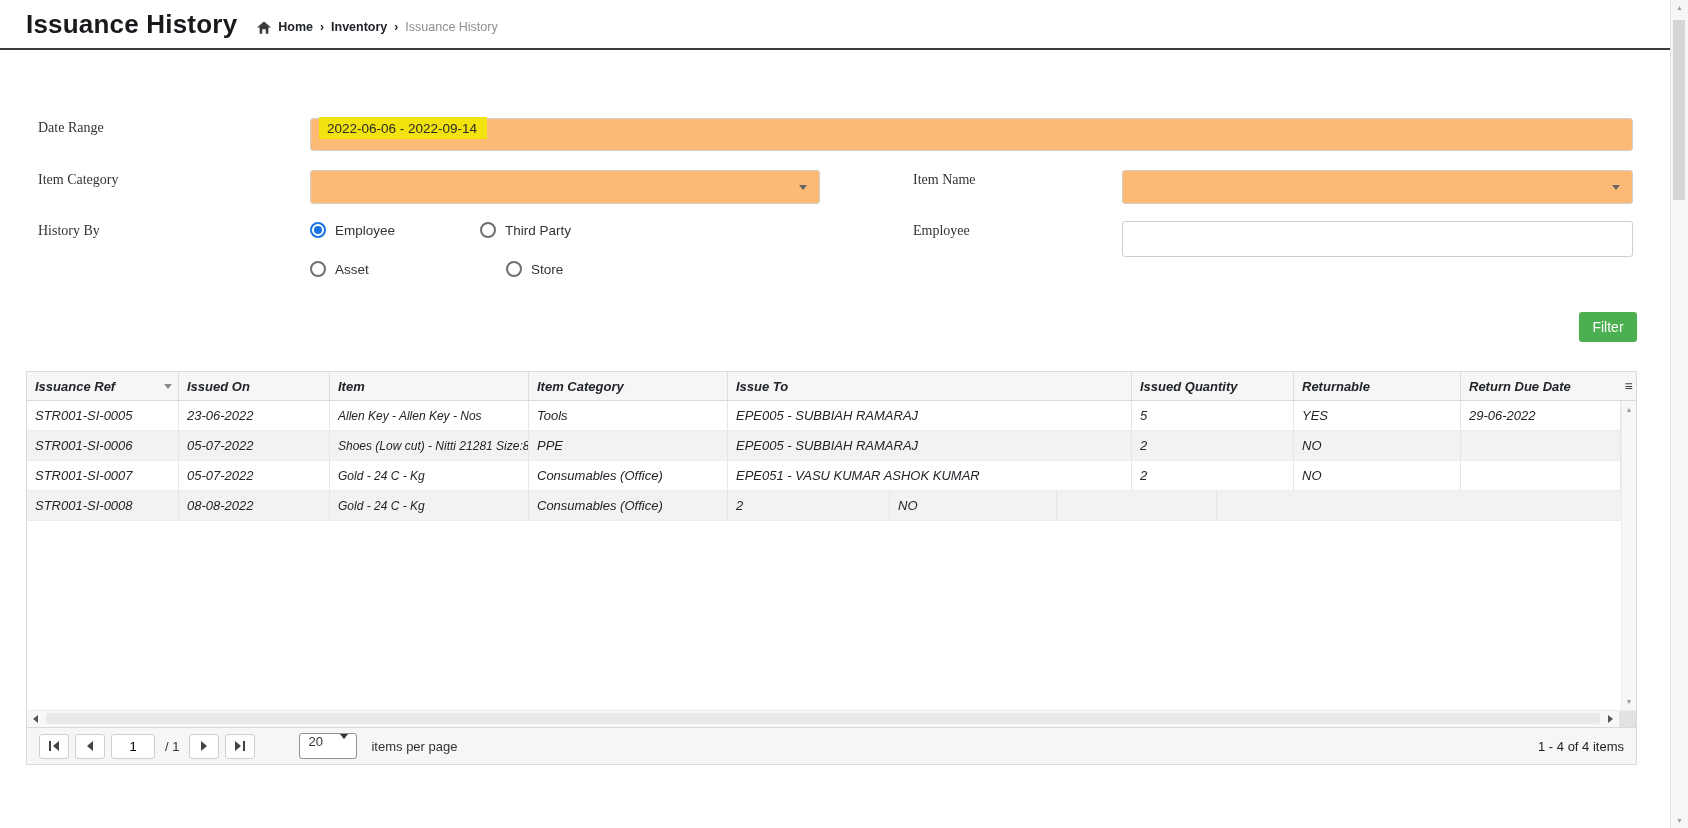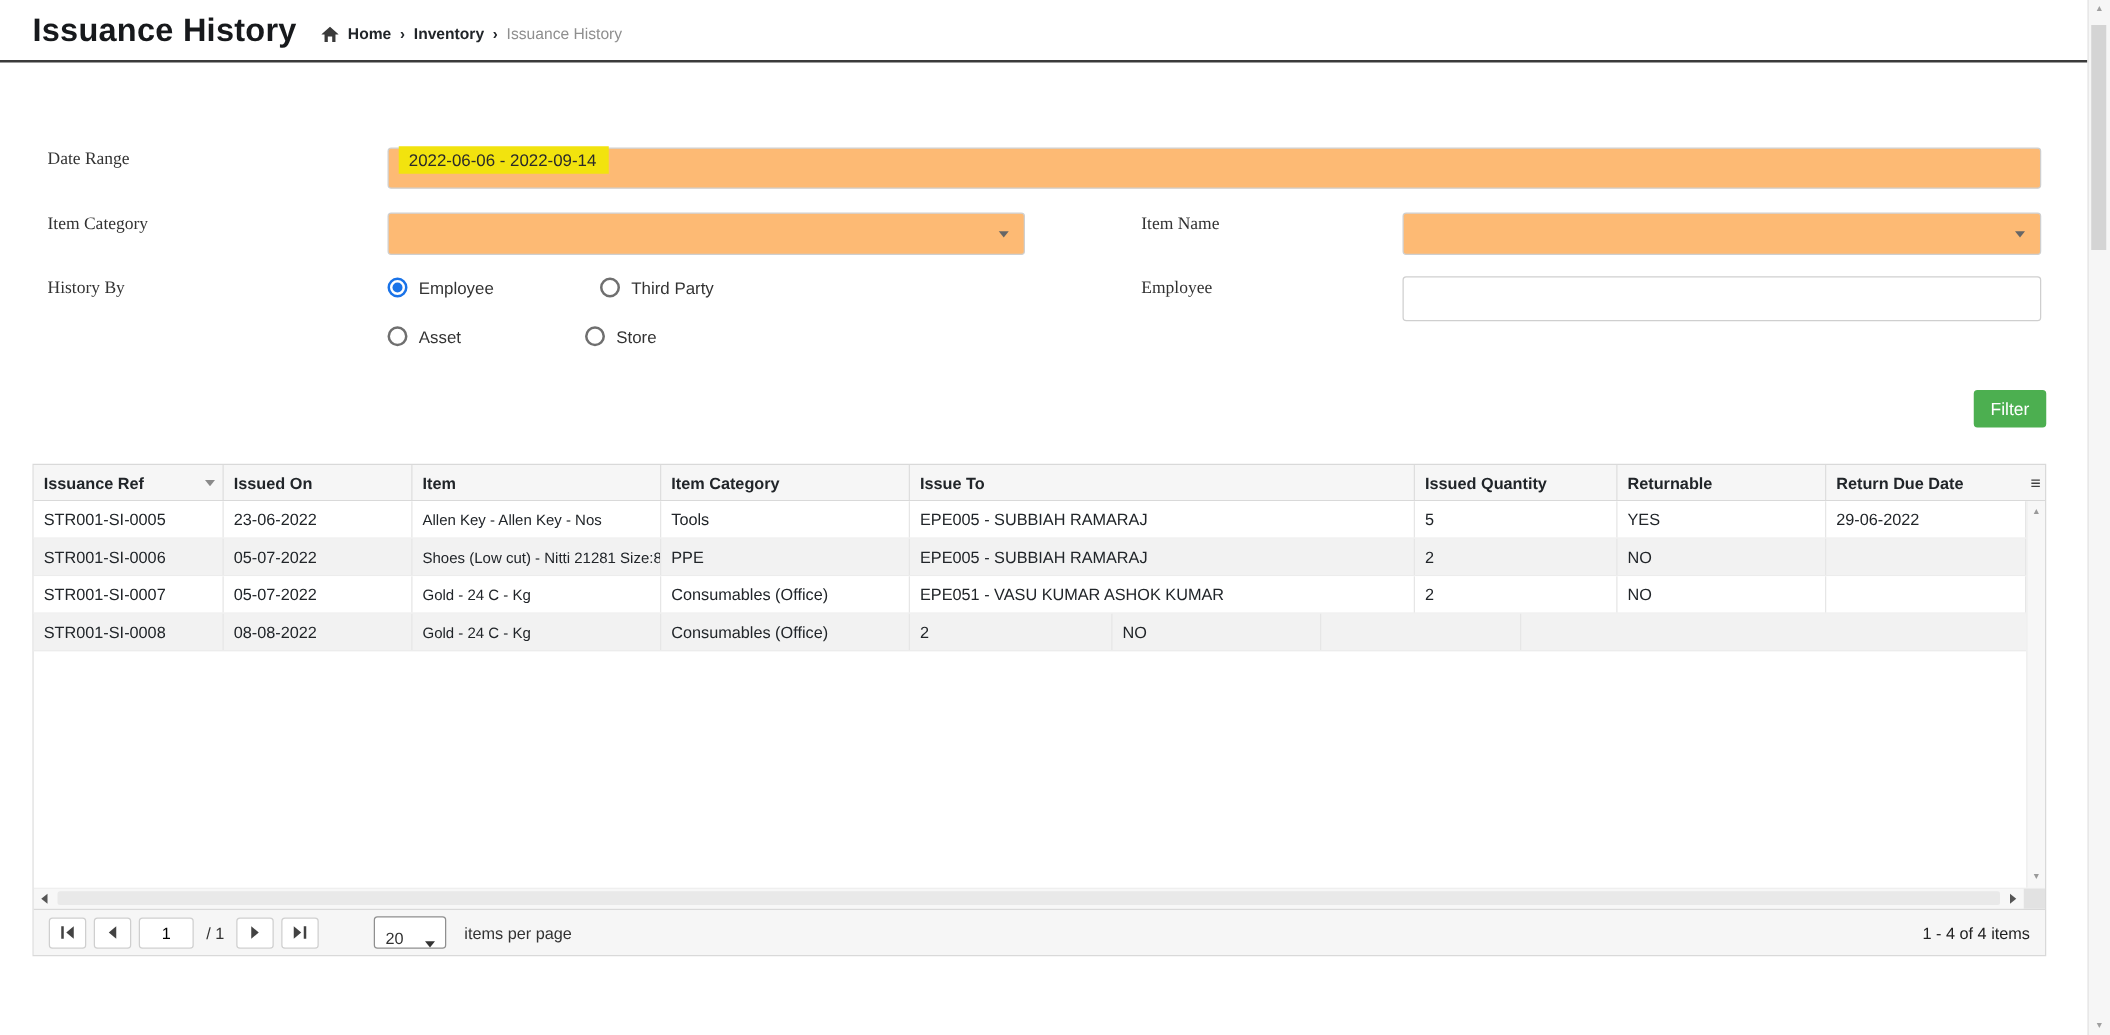--- a/index.html
+++ b/index.html
@@ -52,30 +52,30 @@
     position:absolute; left:1579px; top:312px; width:58px; height:30px;
     background:var(--accent-green,#4caf50); color:#fff; border:none; border-radius:3px;
     font-size:14px; font-family:inherit; cursor:pointer;
   }
 
   
   .grid { position:absolute; left:26px; top:371px; width:1611px; background:#fff; border:1px solid #d9d9d9; }
   .grid-head { display:flex; background:#f6f6f6; border-bottom:1px solid #d9d9d9; height:29px; }
   .head-row { display:flex; width:1594px; }
   .head-cell { font-weight:bold; font-size:13px; color:#212529; display:flex; align-items:center;
-    padding:0 8px; border-right:1px solid #dedede; position:relative; white-space:nowrap; overflow:hidden; cursor:pointer; }
+    padding:0 8px; border-right:1px solid #dedede; position:relative; white-space:nowrap; overflow:hidden; cursor:pointer;font-style:italic; }
   .sort-chevron { position:absolute; right:6px; top:12px; width:0; height:0;
     border-left:4px solid transparent; border-right:4px solid transparent; border-top:5px solid #8a8a8a; }
   .grid-menu { width:17px; display:flex; align-items:center; justify-content:center;
     font-size:14px; color:#3f3f3f; cursor:pointer; background:#f6f6f6; }
 
   .col0{width:152px;} .col1{width:151px;} .col2{width:199px;} .col3{width:199px;}
   .col4{width:404px;} .col5{width:162px;} .col6{width:167px;} .col7{width:160px; border-right:none;}
 
-  .grid-bodywrap { display:flex; height:309px; }
+  .grid-bodywrap { display:flex; height:309px;font-style:italic; }
   .grid-body { width:1594px; background:#fff; }
   .g-row.body { display:flex; height:30px; border-bottom:1px solid #ececec; background:#fff; cursor:pointer; }
   .g-row.body.alt { background:#f2f2f2; }
   .g-cell { font-size:13px; color:#212529; display:flex; align-items:center; padding:0 8px;
     border-right:1px solid #e6e6e6; white-space:nowrap; overflow:hidden; }
   .g-cell.col2 { font-size:12px; }
 
   .v-scrollbar { width:17px; background:#f7f7f7; border-left:1px solid #ededed;
     display:flex; flex-direction:column; justify-content:space-between; align-items:center; }
   .v-arrow { font-size:7px; color:#9a9a9a; padding:5px 0; }
@@ -93,21 +93,21 @@
     border-top:1px solid #d9d9d9; padding:0 12px; gap:6px; font-size:13px; color:#333; }
   .pbtn { width:30px; height:25px; background:#fff; border:1px solid #cfcfcf; border-radius:3px;
     display:flex; align-items:center; justify-content:center; gap:2px; cursor:pointer; }
   .tri-l { width:0; height:0; border-top:5px solid transparent; border-bottom:5px solid transparent; border-right:6px solid #424242; }
   .tri-r { width:0; height:0; border-top:5px solid transparent; border-bottom:5px solid transparent; border-left:6px solid #424242; }
   .pbar { width:2px; height:10px; background:#424242; }
   .page-input { width:44px; height:25px; border:1px solid #cfcfcf; border-radius:3px;
     text-align:center; font-size:13px; font-family:inherit; background:#fff; }
   .page-total { color:#333; margin:0 4px; }
   .page-size { width:58px; height:26px; border:1px solid #8f8f8f; border-radius:3px; background:#fff;
-    display:flex; align-items:flex-end; justify-content:space-between; padding:0 8px; margin-left:38px; cursor:pointer; }
+    display:flex; align-items:flex-start; justify-content:space-between; padding:0 8px; margin-left:38px; cursor:pointer; }
   .ps-arrow { width:0; height:0; border-left:4px solid transparent; border-right:4px solid transparent; border-top:5px solid #333; }
   .ipp-label { margin-left:8px; }
   .pager-right { margin-left:auto; font-size:13px; color:#222; }
 
   
   .page-scrollbar { position:absolute; right:0; top:0; width:18px; height:828px;
     background:#f6f6f6; border-left:1px solid #e3e3e3; z-index:50; }
   .ps-up, .ps-down { position:absolute; left:0; width:100%; text-align:center; font-size:7px; color:#a0a0a0; }
   .ps-up { top:4px; } .ps-down { bottom:4px; }
   .page-scroll-thumb { position:absolute; left:2px; right:3px; top:20px; height:180px; background:#d4d4d4; }
@@ -157,21 +157,21 @@
     <span>Employee</span>
   </div>
   <div class="radio-item" style="left:480px; top:222px;">
     <span class="radio"></span>
     <span>Third Party</span>
   </div>
   <div class="radio-item" style="left:310px; top:261px;">
     <span class="radio"></span>
     <span>Asset</span>
   </div>
-  <div class="radio-item" style="left:468px; top:261px;">
+  <div class="radio-item" style="left:506px; top:261px;">
     <span class="radio"></span>
     <span>Store</span>
   </div>
 
   <div class="flabel" style="left:913px; top:223px;">Employee</div>
   <input class="employee-input" value="" style="">
 
   <button class="filter-btn">Filter</button>
 
   <div class="grid">

